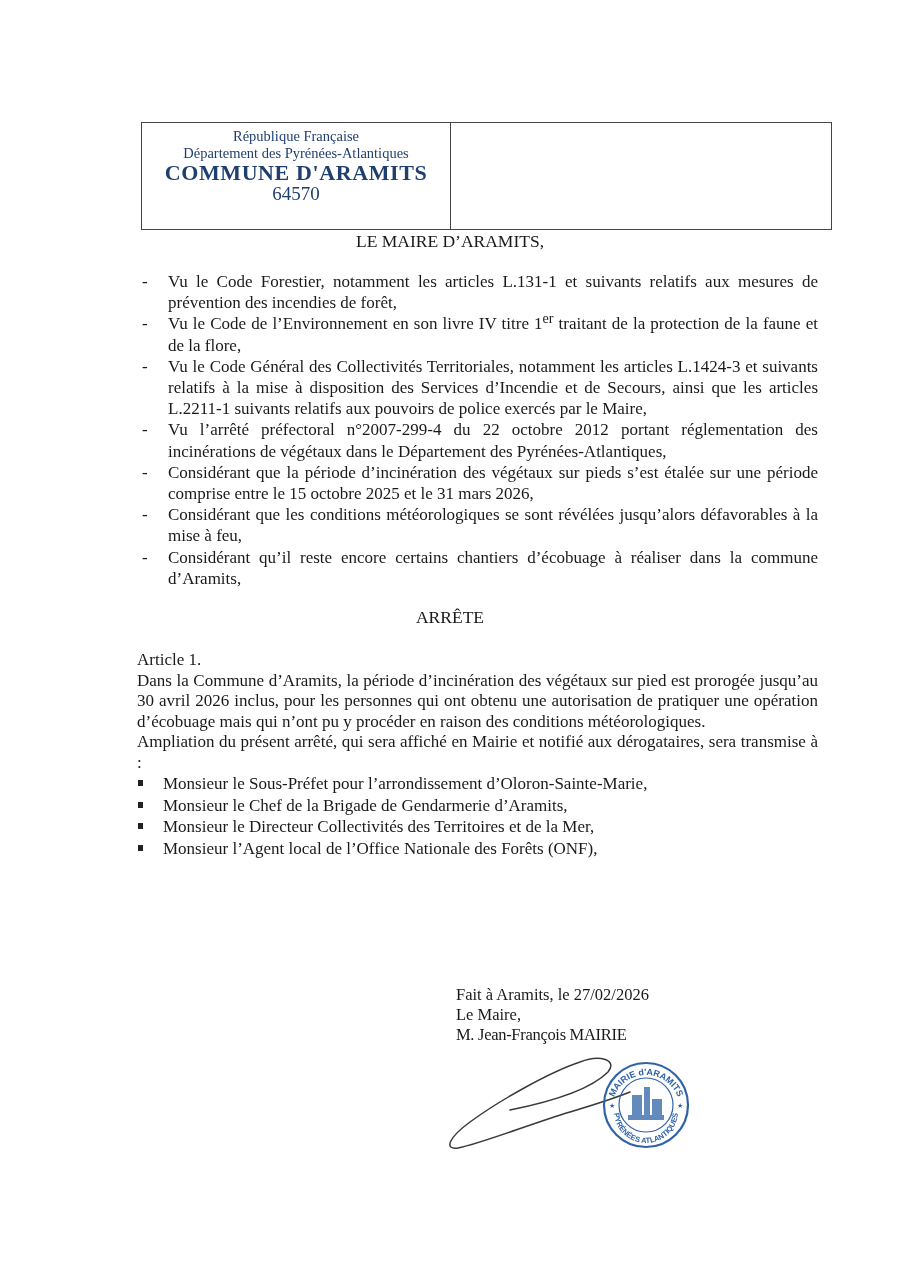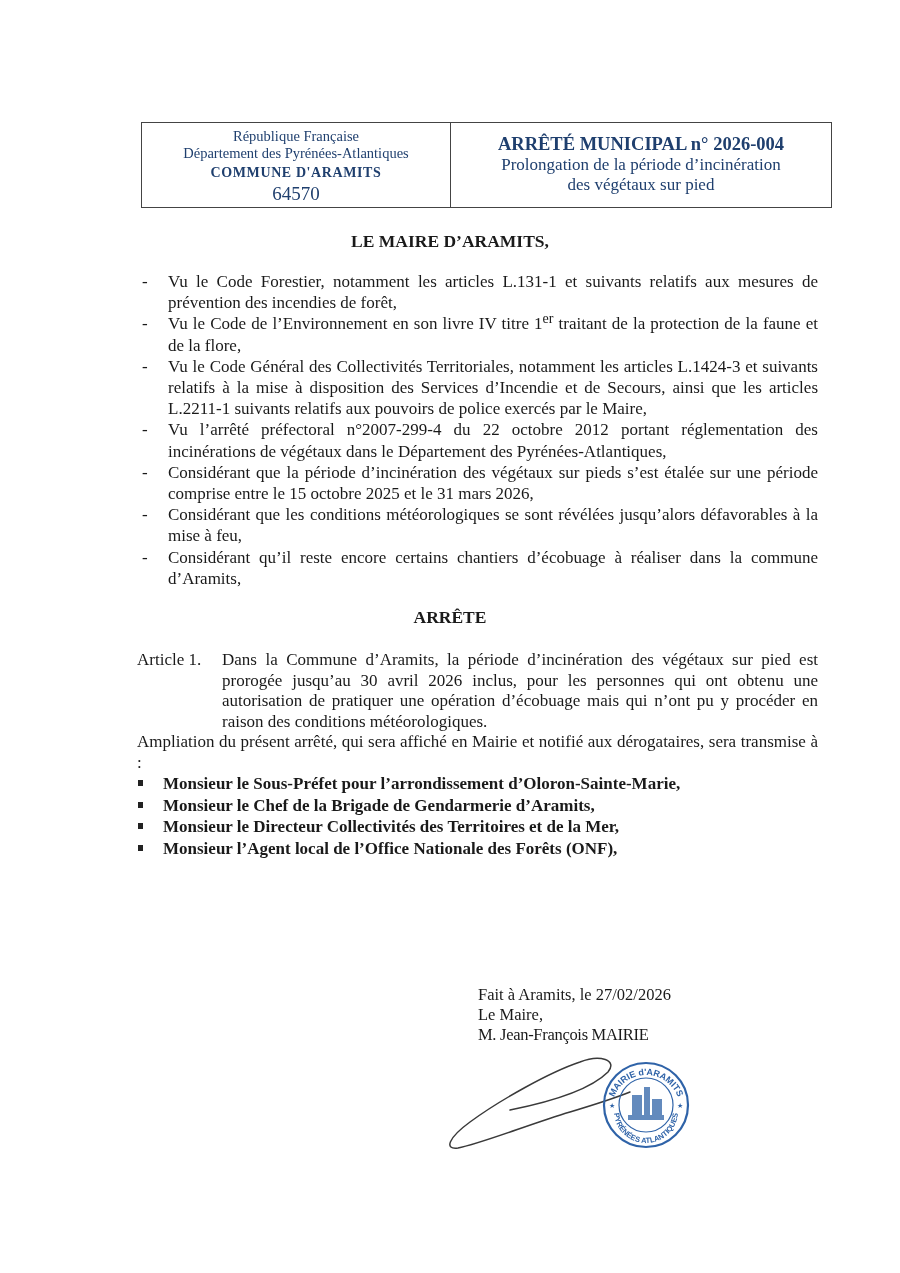--- a/index.html
+++ b/index.html
@@ -6,49 +6,49 @@
   html, body { width: 900px; height: 1273px; background: #ffffff; }
   body {
     position: relative;
     font-family: "Liberation Serif", "DejaVu Serif", serif;
     color: #1a1a1a;
     overflow: hidden;
   }
   .header-box {
     position: absolute;
     left: 141px; top: 122px;
-    width: 691px; height: 86px;
+    width: 691px; height: 108px;
     border: 1.2px solid #444;
     display: flex;
   }
   .header-left {
     width: 309px;
     border-right: 1.2px solid #444;
     text-align: center;
     color: #1f3f6e;
     padding-top: 5px;
   }
   .header-left .l1, .header-left .l2 { font-size: 14.5px; line-height: 17px; }
-  .header-left .l3 { font-size: 14px; font-weight: bold; line-height: 22px; letter-spacing: 0.6px; }
+  .header-left .l3 { font-size: 22px; font-weight: bold; line-height: 22px; letter-spacing: 0.6px; }
   .header-left .l4 { font-size: 19px; line-height: 20px; }
   .header-right {
     flex: 1;
     text-align: center;
     color: #1f3f6e;
     padding-top: 10px;
   }
   .header-right .t1 { font-size: 18.5px; font-weight: bold; line-height: 22px; }
   .header-right .t2 { font-size: 17px; line-height: 20px; }
 
   .title {
     position: absolute;
     left: 0; width: 900px;
     text-align: center;
     font-size: 17.5px;
-    font-weight: bold;
+    font-weight: normal;
   }
   .title.maire { top: 231px; }
   .title.arrete { top: 607px; }
 
   .considerants {
     position: absolute;
     left: 140px; top: 271px;
     width: 678px;
     list-style: none;
   }
@@ -66,67 +66,62 @@
 
   .articles {
     position: absolute;
     left: 137px; top: 650px;
     width: 681px;
   }
   .article {
     display: flex;
     font-size: 17px;
     line-height: 20.5px;
+    flex-direction: column;
   }
   .article .label { width: 85px; flex: none; }
   .article .body { flex: 1; text-align: justify; }
   .recipients {
     list-style: none;
     margin-top: 0;
   }
   .recipients li {
     position: relative;
     padding-left: 26px;
     text-align: justify;
     line-height: 21.5px;
-    font-weight: bold;
   }
   .recipients li .sq {
     position: absolute; left: 1px; top: 7px;
     width: 5px; height: 6px; background: #222;
   }
 
   .signature-block {
     position: absolute;
-    left: 478px; top: 985px;
+    left: 456px; top: 985px;
     font-size: 16.5px;
     line-height: 20px;
   }
   .signature-block .name { letter-spacing: -0.3px; }
 
   .sig-svg {
     position: absolute;
     left: 440px; top: 1050px;
     width: 260px; height: 110px;
   }
 </style>
 </head>
 <body>
 
 <div class="header-box">
   <div class="header-left">
     <div class="l1">République Française</div>
     <div class="l2">Département des Pyrénées-Atlantiques</div>
     <div class="l3">COMMUNE D'ARAMITS</div>
     <div class="l4">64570</div>
-  </div>
-  <div class="header-right">
-    <div class="t1">ARRÊTÉ MUNICIPAL n° 2026-004</div>
-    <div class="t2">Prolongation de la période d’incinération</div>
-    <div class="t2">des végétaux sur pied</div>
   </div>
 </div>
 
 <div class="title maire">LE MAIRE D’ARAMITS,</div>
 
 <ul class="considerants">
   <li><span class="dash">-</span><span>Vu le Code Forestier, notamment les articles L.131-1 et suivants relatifs aux mesures de prévention des incendies de forêt,</span></li>
   <li><span class="dash">-</span><span>Vu le Code de l’Environnement en son livre IV titre 1</span><sup>er</sup><span> traitant de la protection de la faune et de la flore,</span></li>
   <li><span class="dash">-</span><span>Vu le Code Général des Collectivités Territoriales, notamment les articles L.1424-3 et suivants relatifs à la mise à disposition des Services d’Incendie et de Secours, ainsi que les articles L.2211-1 suivants relatifs aux pouvoirs de police exercés par le Maire,</span></li>
   <li><span class="dash">-</span><span>Vu l’arrêté préfectoral n°2007-299-4 du 22 octobre 2012 portant réglementation des incinérations de végétaux dans le Département des Pyrénées-Atlantiques,</span></li>

